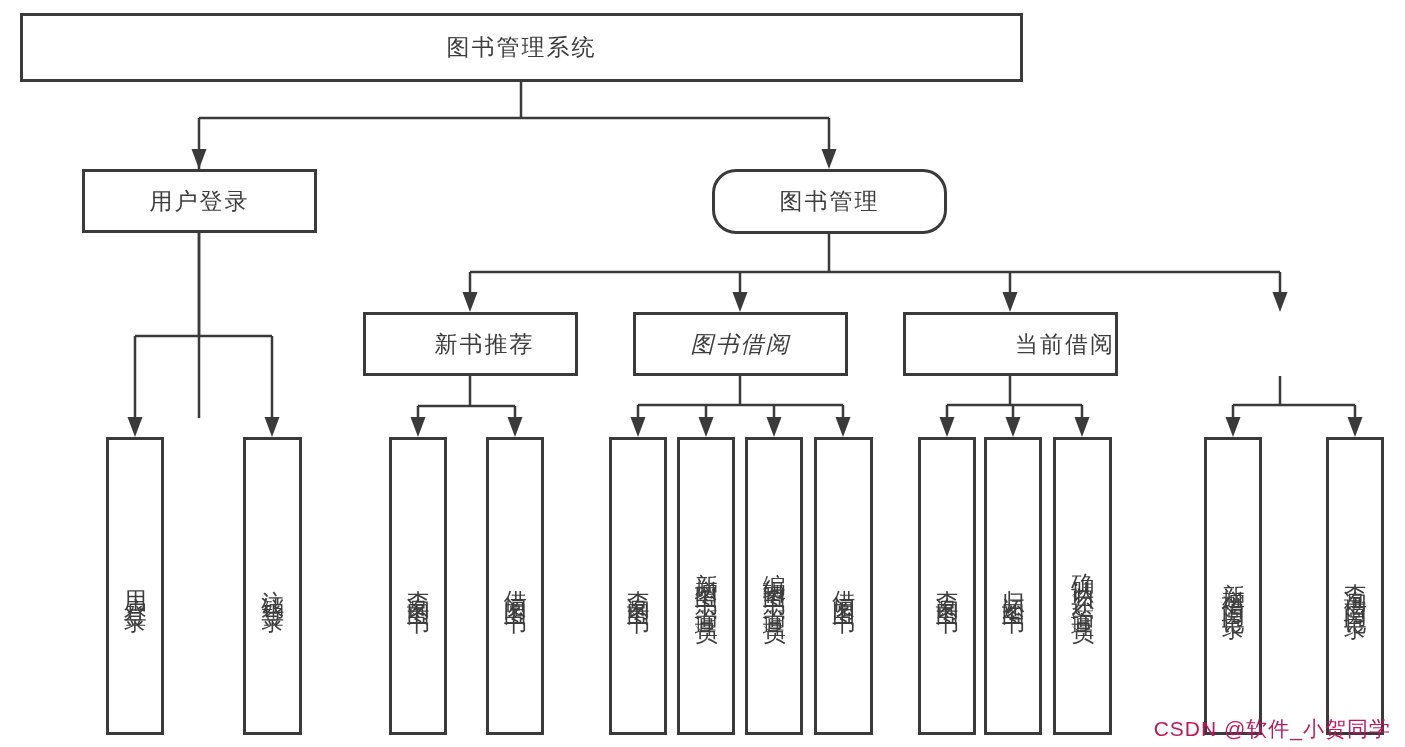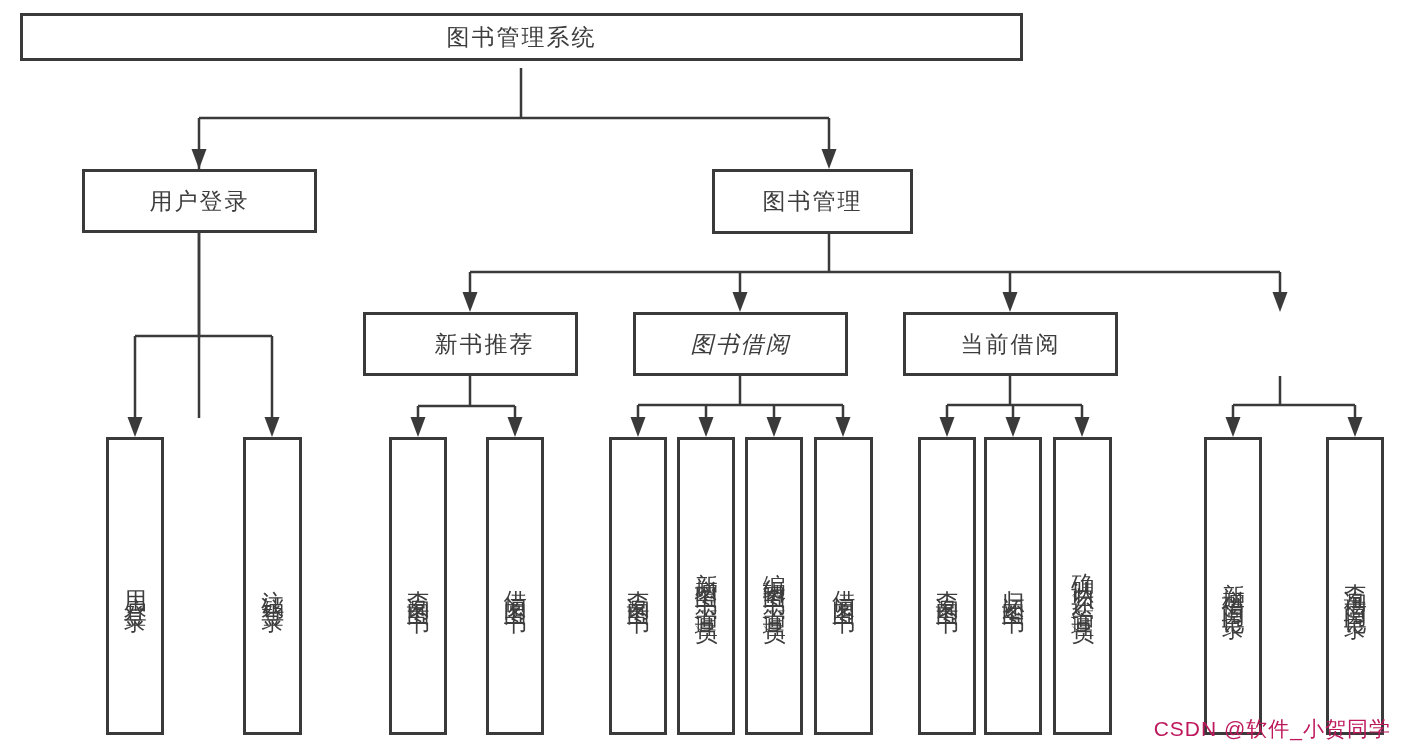--- a/index.html
+++ b/index.html
@@ -85,38 +85,38 @@
 
     <g stroke="#3a3a3a" stroke-width="2.5" fill="none">
       <path d="M1280,376 V405 M1233,405 H1355 M1233,405 V419 M1355,405 V419"></path>
     </g>
     <g fill="#3a3a3a" stroke="none">
       <polygon points="1225.5,417 1240.5,417 1233,437"></polygon>
       <polygon points="1347.5,417 1362.5,417 1355,437"></polygon>
     </g>
   </svg>
 
-  <div class="box" style="left:20px;top:13px;width:1003px;height:48px;">
+  <div class="box" style="left:20px;top:13px;width:1003px;height:69px;">
     <span class="h-label">图书管理系统</span>
   </div>
 
   <div class="box" style="left:82px;top:169px;width:235px;height:64px;">
     <span class="h-label">用户登录</span>
   </div>
-  <div class="box" style="left:712px;top:169px;width:201px;height:65px;">
+  <div class="box" style="left:712px;top:169px;width:235px;height:65px;border-radius:24px;">
     <span class="h-label">图书管理</span>
   </div>
 
   <div class="box" style="left:363px;top:312px;width:215px;height:64px;padding-left:28px;">
     <span class="h-label">新书推荐</span>
   </div>
   <div class="box" style="left:633px;top:312px;width:215px;height:64px;font-style:italic;">
     <span class="h-label">图书借阅</span>
   </div>
-  <div class="box" style="left:903px;top:312px;width:215px;height:64px;">
+  <div class="box" style="left:903px;top:312px;width:215px;height:64px;justify-content:flex-end;">
     <span class="h-label">当前借阅</span>
   </div>
 
   <div class="box" style="left:106px;top:437px;width:58px;height:298px;">
     <span class="v-label">用户登录</span>
   </div>
   <div class="box" style="left:243px;top:437px;width:59px;height:298px;">
     <span class="v-label">注销登录</span>
   </div>
 

